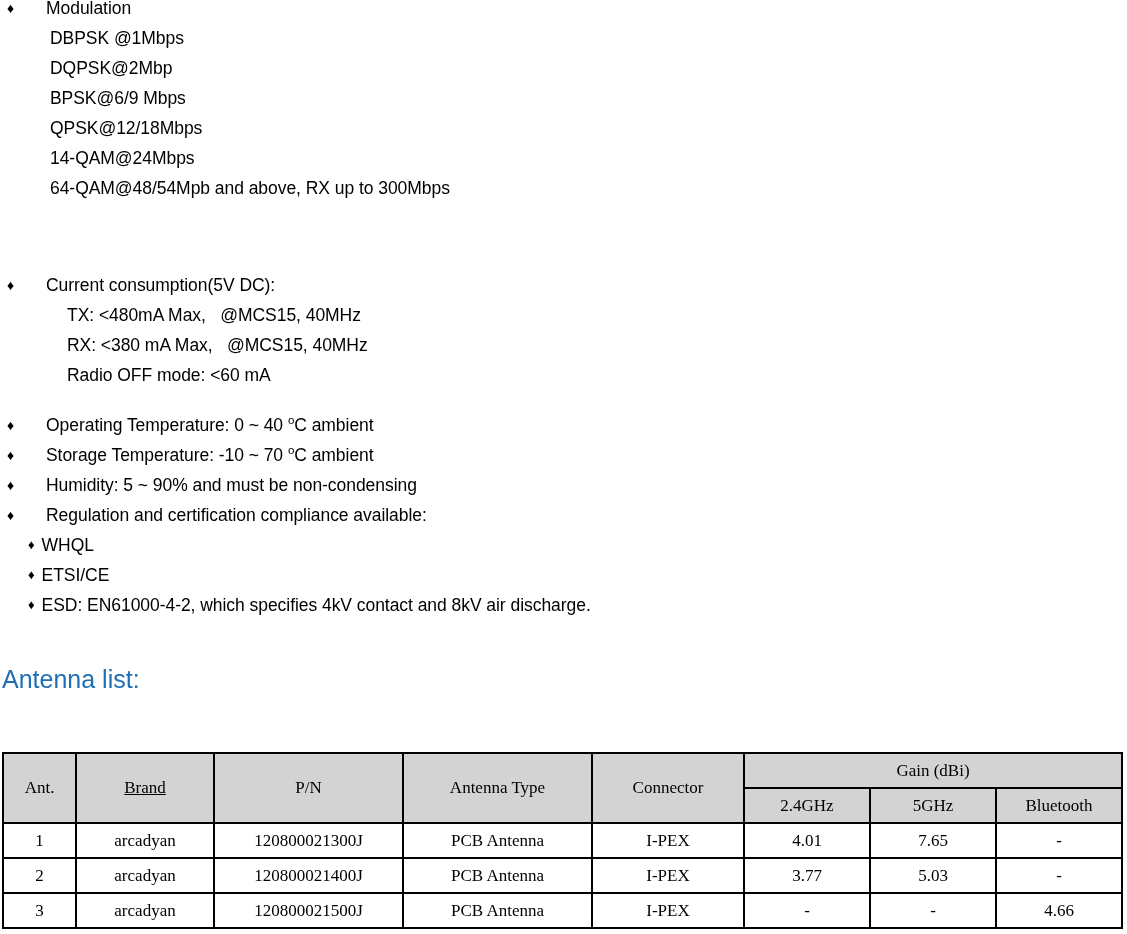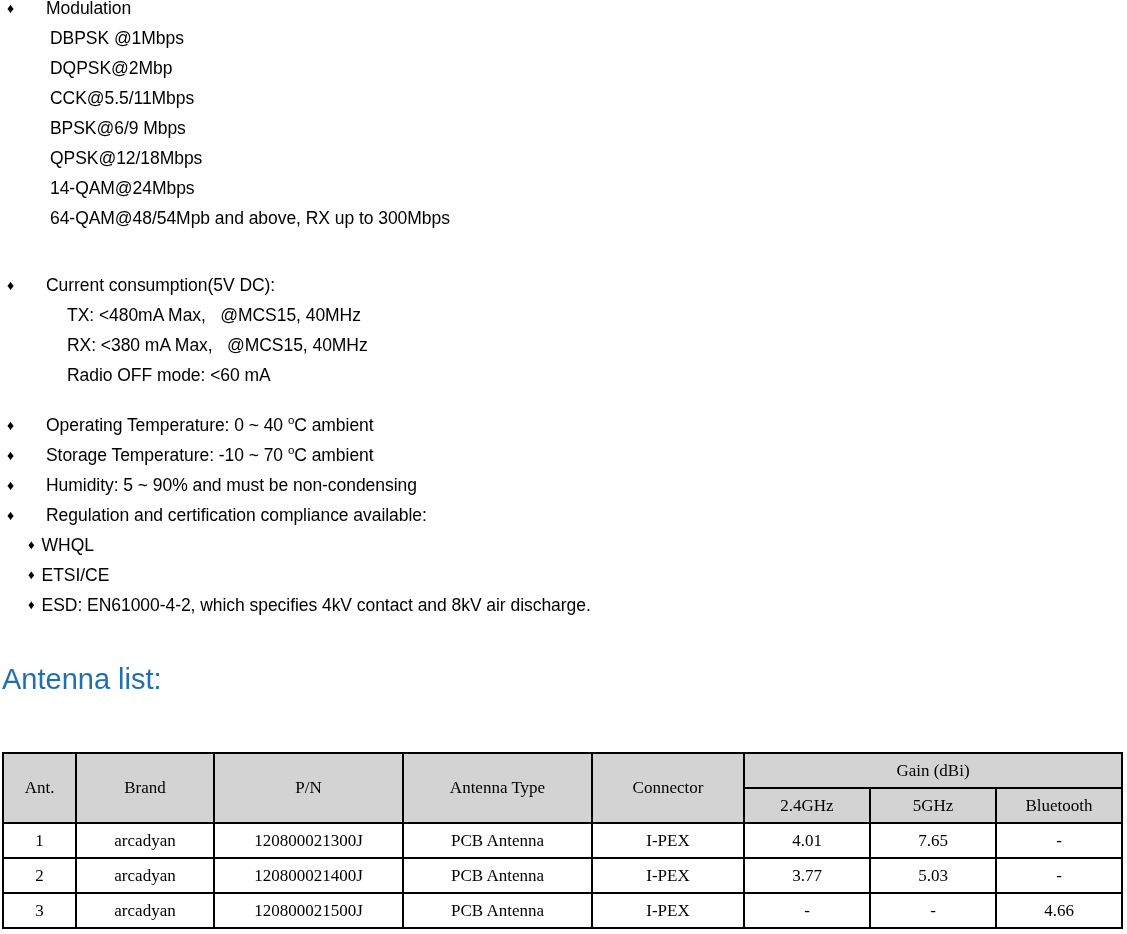--- a/index.html
+++ b/index.html
@@ -79,21 +79,21 @@
   sup.deg {
     font-size: 0.66em;
     vertical-align: super;
     line-height: 0;
   }
 
   
   .section-heading {
     position: absolute;
     left: 2px;
-    font-size: 29px;
+    font-size: 25px;
     color: #1F6FB5;
     font-family: "Liberation Sans", sans-serif;
     line-height: 30px;
     white-space: pre;
   }
 
   
   .antenna-table-wrap {
     position: absolute;
     left: 2px;
@@ -128,21 +128,20 @@
 </head>
 <body>
 
 <div class="spec-block" style="top:-7px;">
   <div class="bullet-row">
     <span class="bullet-mark">♦</span>
     <span class="bullet-text">Modulation</span>
   </div>
   <div class="plain-row indent-mod">DBPSK @1Mbps</div>
   <div class="plain-row indent-mod">DQPSK@2Mbp</div>
-  <div class="plain-row indent-mod">CCK@5.5/11Mbps</div>
   <div class="plain-row indent-mod">BPSK@6/9 Mbps</div>
   <div class="plain-row indent-mod">QPSK@12/18Mbps</div>
   <div class="plain-row indent-mod">14-QAM@24Mbps</div>
   <div class="plain-row indent-mod">64-QAM@48/54Mpb and above, RX up to 300Mbps</div>
 </div>
 
 <div class="spec-block" style="top:270px;">
   <div class="bullet-row">
     <span class="bullet-mark">♦</span>
     <span class="bullet-text">Current consumption(5V DC):</span>
@@ -184,21 +183,21 @@
   </div>
 </div>
 
 <div class="section-heading" style="top:664px;">Antenna list:</div>
 
 <div class="antenna-table-wrap">
   <table class="antenna-table">
     <thead>
       <tr>
         <th class="hdr-tall" rowspan="2" style="width:71px;">Ant.</th>
-        <th class="hdr-tall" rowspan="2" style="width:136px;">Brand</th>
+        <th class="hdr-tall" rowspan="2" style="width:136px;text-decoration:underline;">Brand</th>
         <th class="hdr-tall" rowspan="2" style="width:187px;">P/N</th>
         <th class="hdr-tall" rowspan="2" style="width:187px;">Antenna Type</th>
         <th class="hdr-tall" rowspan="2" style="width:150px;">Connector</th>
         <th class="hdr-top" colspan="3">Gain (dBi)</th>
       </tr>
       <tr>
         <th class="hdr-sub" style="width:112px;">2.4GHz</th>
         <th class="hdr-sub" style="width:113px;margin-top:30px;">5GHz</th>
         <th class="hdr-sub" style="width:165px;">Bluetooth</th>
       </tr>

